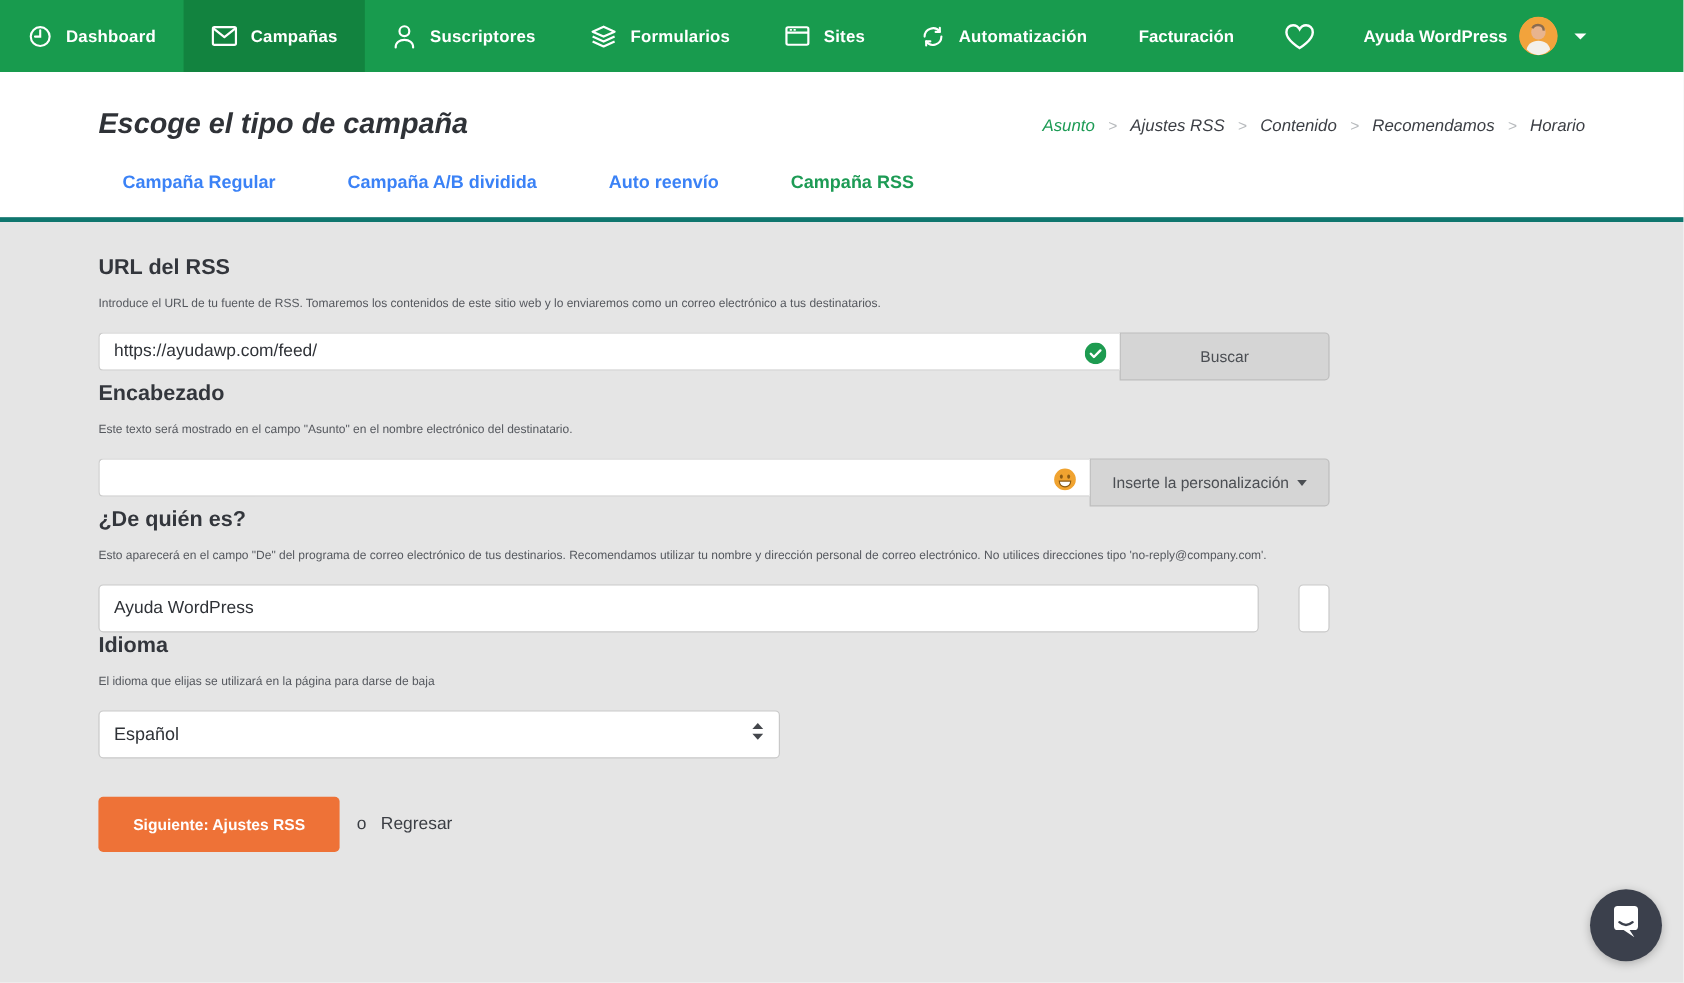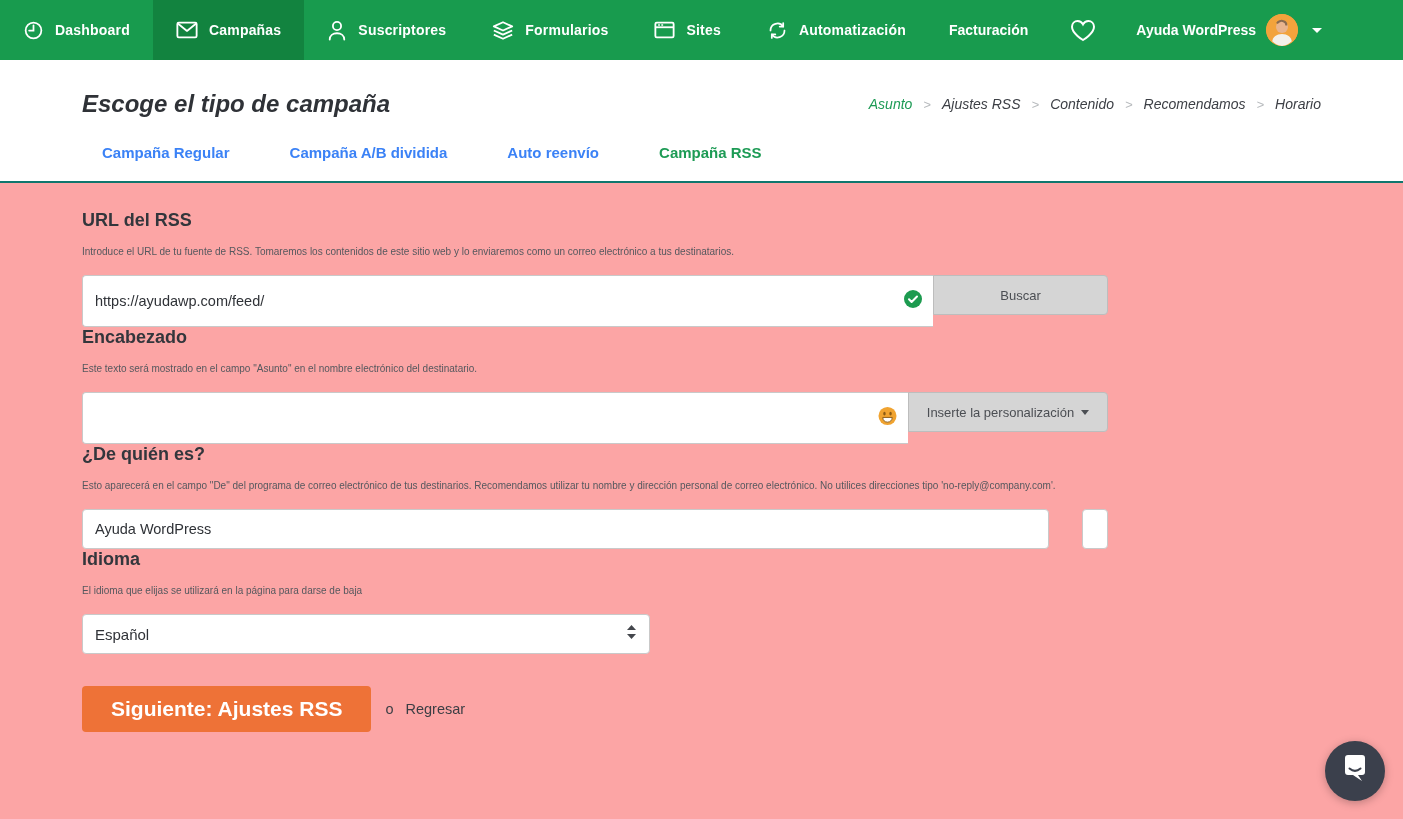--- a/index.html
+++ b/index.html
@@ -50,32 +50,32 @@
   .tabs { display:flex; column-gap:20px; margin-top:20px; height:48px; }
   .tab {
     padding:6px 20px 0 20px; font-size:15px; font-weight:bold; color:#3b82f6;
     cursor:pointer; border-bottom:3px solid transparent; height:48px;
   }
   .tab.active { color:var(--green_accent,#1d9b55); border-bottom-color:var(--green_accent,#1d9b55); }
 
   
   .content {
     position:absolute; top:181px; left:0; right:0; bottom:0;
-    background:#fca5a5; border-top:2px solid #0f766e;
+    background:#e5e5e5; border-top:4px solid #0f766e;
   }
   .container { width:1026px; margin-left:82px; padding-top:27px; }
   .section + .section { }
   .section h2 { font-size:18px; font-weight:bold; color:#33363c; }
   .section .desc { font-size:10px; color:#55585e; margin-top:11px; line-height:20px; }
   .control-row { margin-top:13px; }
 
   .input-group { display:flex; width:100%; }
   .input-wrap { position:relative; flex:1; }
   .text-input {
-    width:100%; height:52px; border:1px solid #c9c9c9; border-radius:4px;
+    width:100%; height:32px; border:1px solid #c9c9c9; border-radius:4px;
     padding:0 38px 0 12px; font-family:"Liberation Sans",sans-serif;
     font-size:14.5px; color:#2f3237; background:#fff; outline:none;
   }
   .input-group .input-wrap .text-input { border-radius:4px 0 0 4px; border-right:none; }
   .input-icon { position:absolute; right:11px; top:50%; transform:translateY(-50%); }
   .group-btn {
     height:40px; border:1px solid #bdbdbd; background:#d5d5d5;
     border-radius:0 4px 4px 0; font-family:"Liberation Sans",sans-serif;
     font-size:13px; color:#4b4e53; cursor:pointer;
     display:flex; align-items:center; justify-content:center; gap:7px;
@@ -103,21 +103,21 @@
     background:#fff; padding:0 34px 0 12px;
     font-family:"Liberation Sans",sans-serif; font-size:15px; color:#2f3237;
     outline:none; cursor:pointer;
   }
   .select-arrows { position:absolute; right:13px; top:50%; transform:translateY(-50%); pointer-events:none; }
 
   .actions { display:flex; align-items:center; margin-top:32px; }
   .btn-primary {
     height:46px; padding:0 29px; border:none; border-radius:4px;
     background:var(--orange,#ee7237); color:#fff;
-    font-family:"Liberation Sans",sans-serif; font-size:21px; font-weight:bold;
+    font-family:"Liberation Sans",sans-serif; font-size:13px; font-weight:bold;
     cursor:pointer;
   }
   .or-text { margin:0 12px 0 14px; font-size:14.5px; color:#3b3e44; }
   .link-back { font-size:14.5px; color:#3b3e44; cursor:pointer; }
 
   
   .chat-launcher {
     position:absolute; width:60px; height:60px; border-radius:50%;
     right:18px; bottom:18px; background:#3b404c; cursor:pointer;
     display:flex; align-items:center; justify-content:center;

